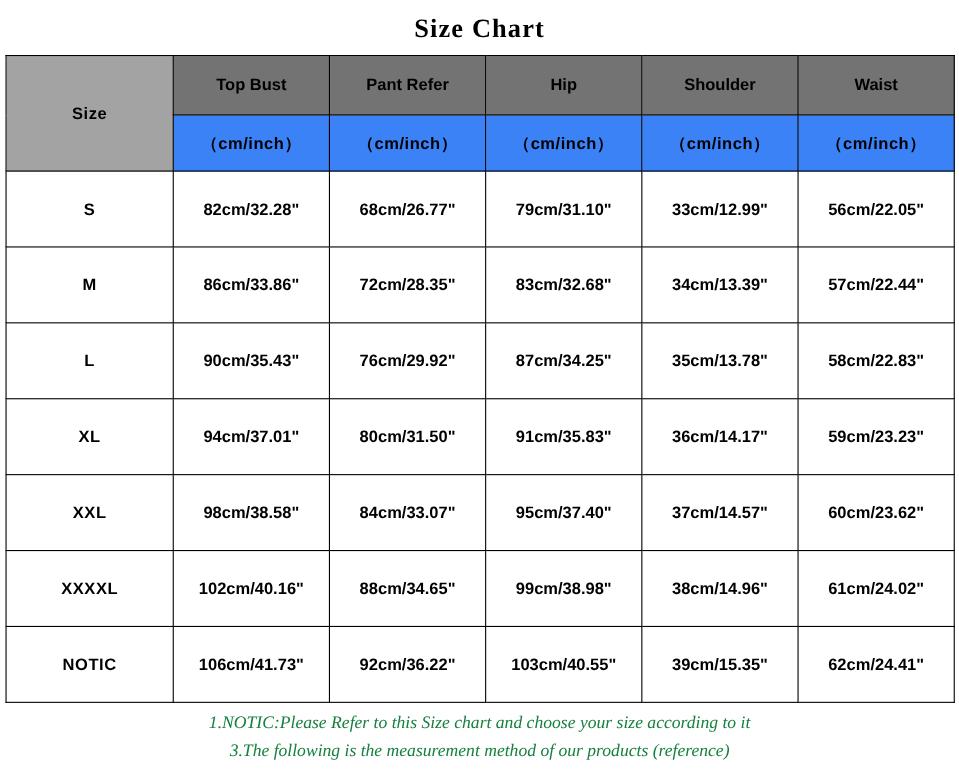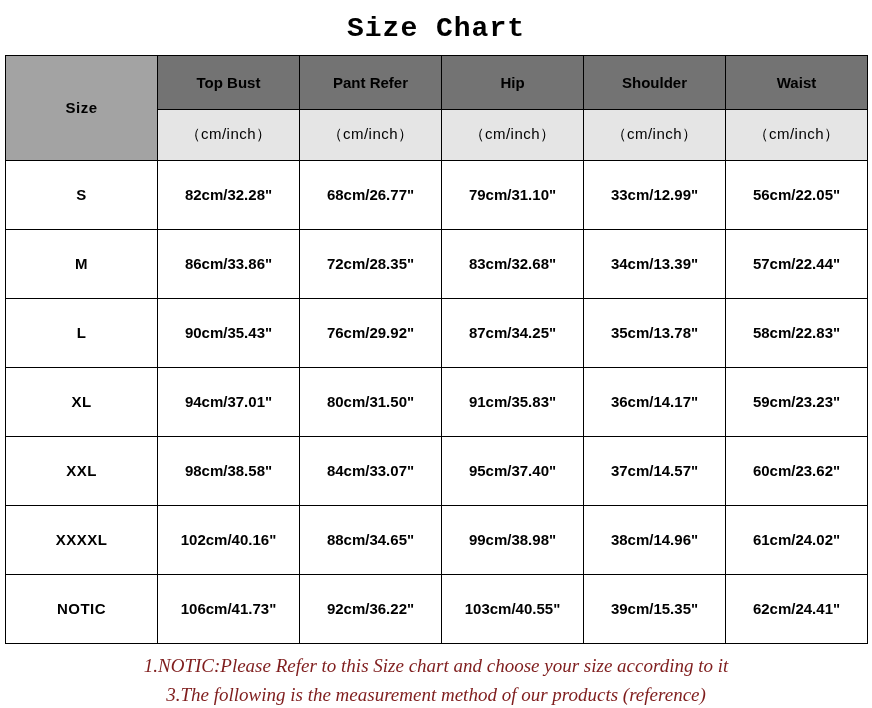--- a/index.html
+++ b/index.html
@@ -14,23 +14,23 @@
     overflow: hidden;
   }
   .page {
     position: relative;
     width: 872px;
     height: 708px;
     box-sizing: border-box;
   }
   .chart-title {
     text-align: center;
-    font-family: Liberation Mono, monospace;
+    font-family: Liberation Serif, serif;
     font-weight: bold;
-    font-size: 28px;
+    font-size: 24px;
     letter-spacing: 1px;
     color: #000000;
     padding-top: 14px;
     padding-bottom: 10px;
     line-height: 1.1;
   }
   table.size-table {
     border-collapse: collapse;
     width: 862px;
     margin: 0 5px;
@@ -48,23 +48,23 @@
   .col-size { width: 152px; }
   .col-data { width: 142px; }
 
   .hdr-label {
     background: #737373;
     height: 53px;
     font-weight: bold;
     font-size: 17px;
   }
   .hdr-unit {
-    background: #e5e5e5;
+    background: #3b82f6;
     height: 50px;
-    font-weight: normal;
+    font-weight: bold;
     font-size: 14px;
     letter-spacing: 0.5px;
   }
   .size-header-cell {
     background: #a3a3a3;
     font-weight: bold;
     font-size: 14px;
     letter-spacing: 0.5px;
   }
   .row-cell {
@@ -76,23 +76,23 @@
     height: 68px;
     font-weight: bold;
     font-size: 15px;
     letter-spacing: 0.5px;
   }
   .notes {
     text-align: center;
     padding-top: 7px;
   }
   .note-line {
-    color: #7f1d1d;
+    color: #15803d;
     font-family: "Liberation Serif", serif;
-    font-size: 19px;
+    font-size: 16px;
     line-height: 1.55;
     font-style: italic;
   }
 </style>
 </head>
 <body>
 
 <div class="page">
 
   <div class="chart-title">Size Chart</div>

